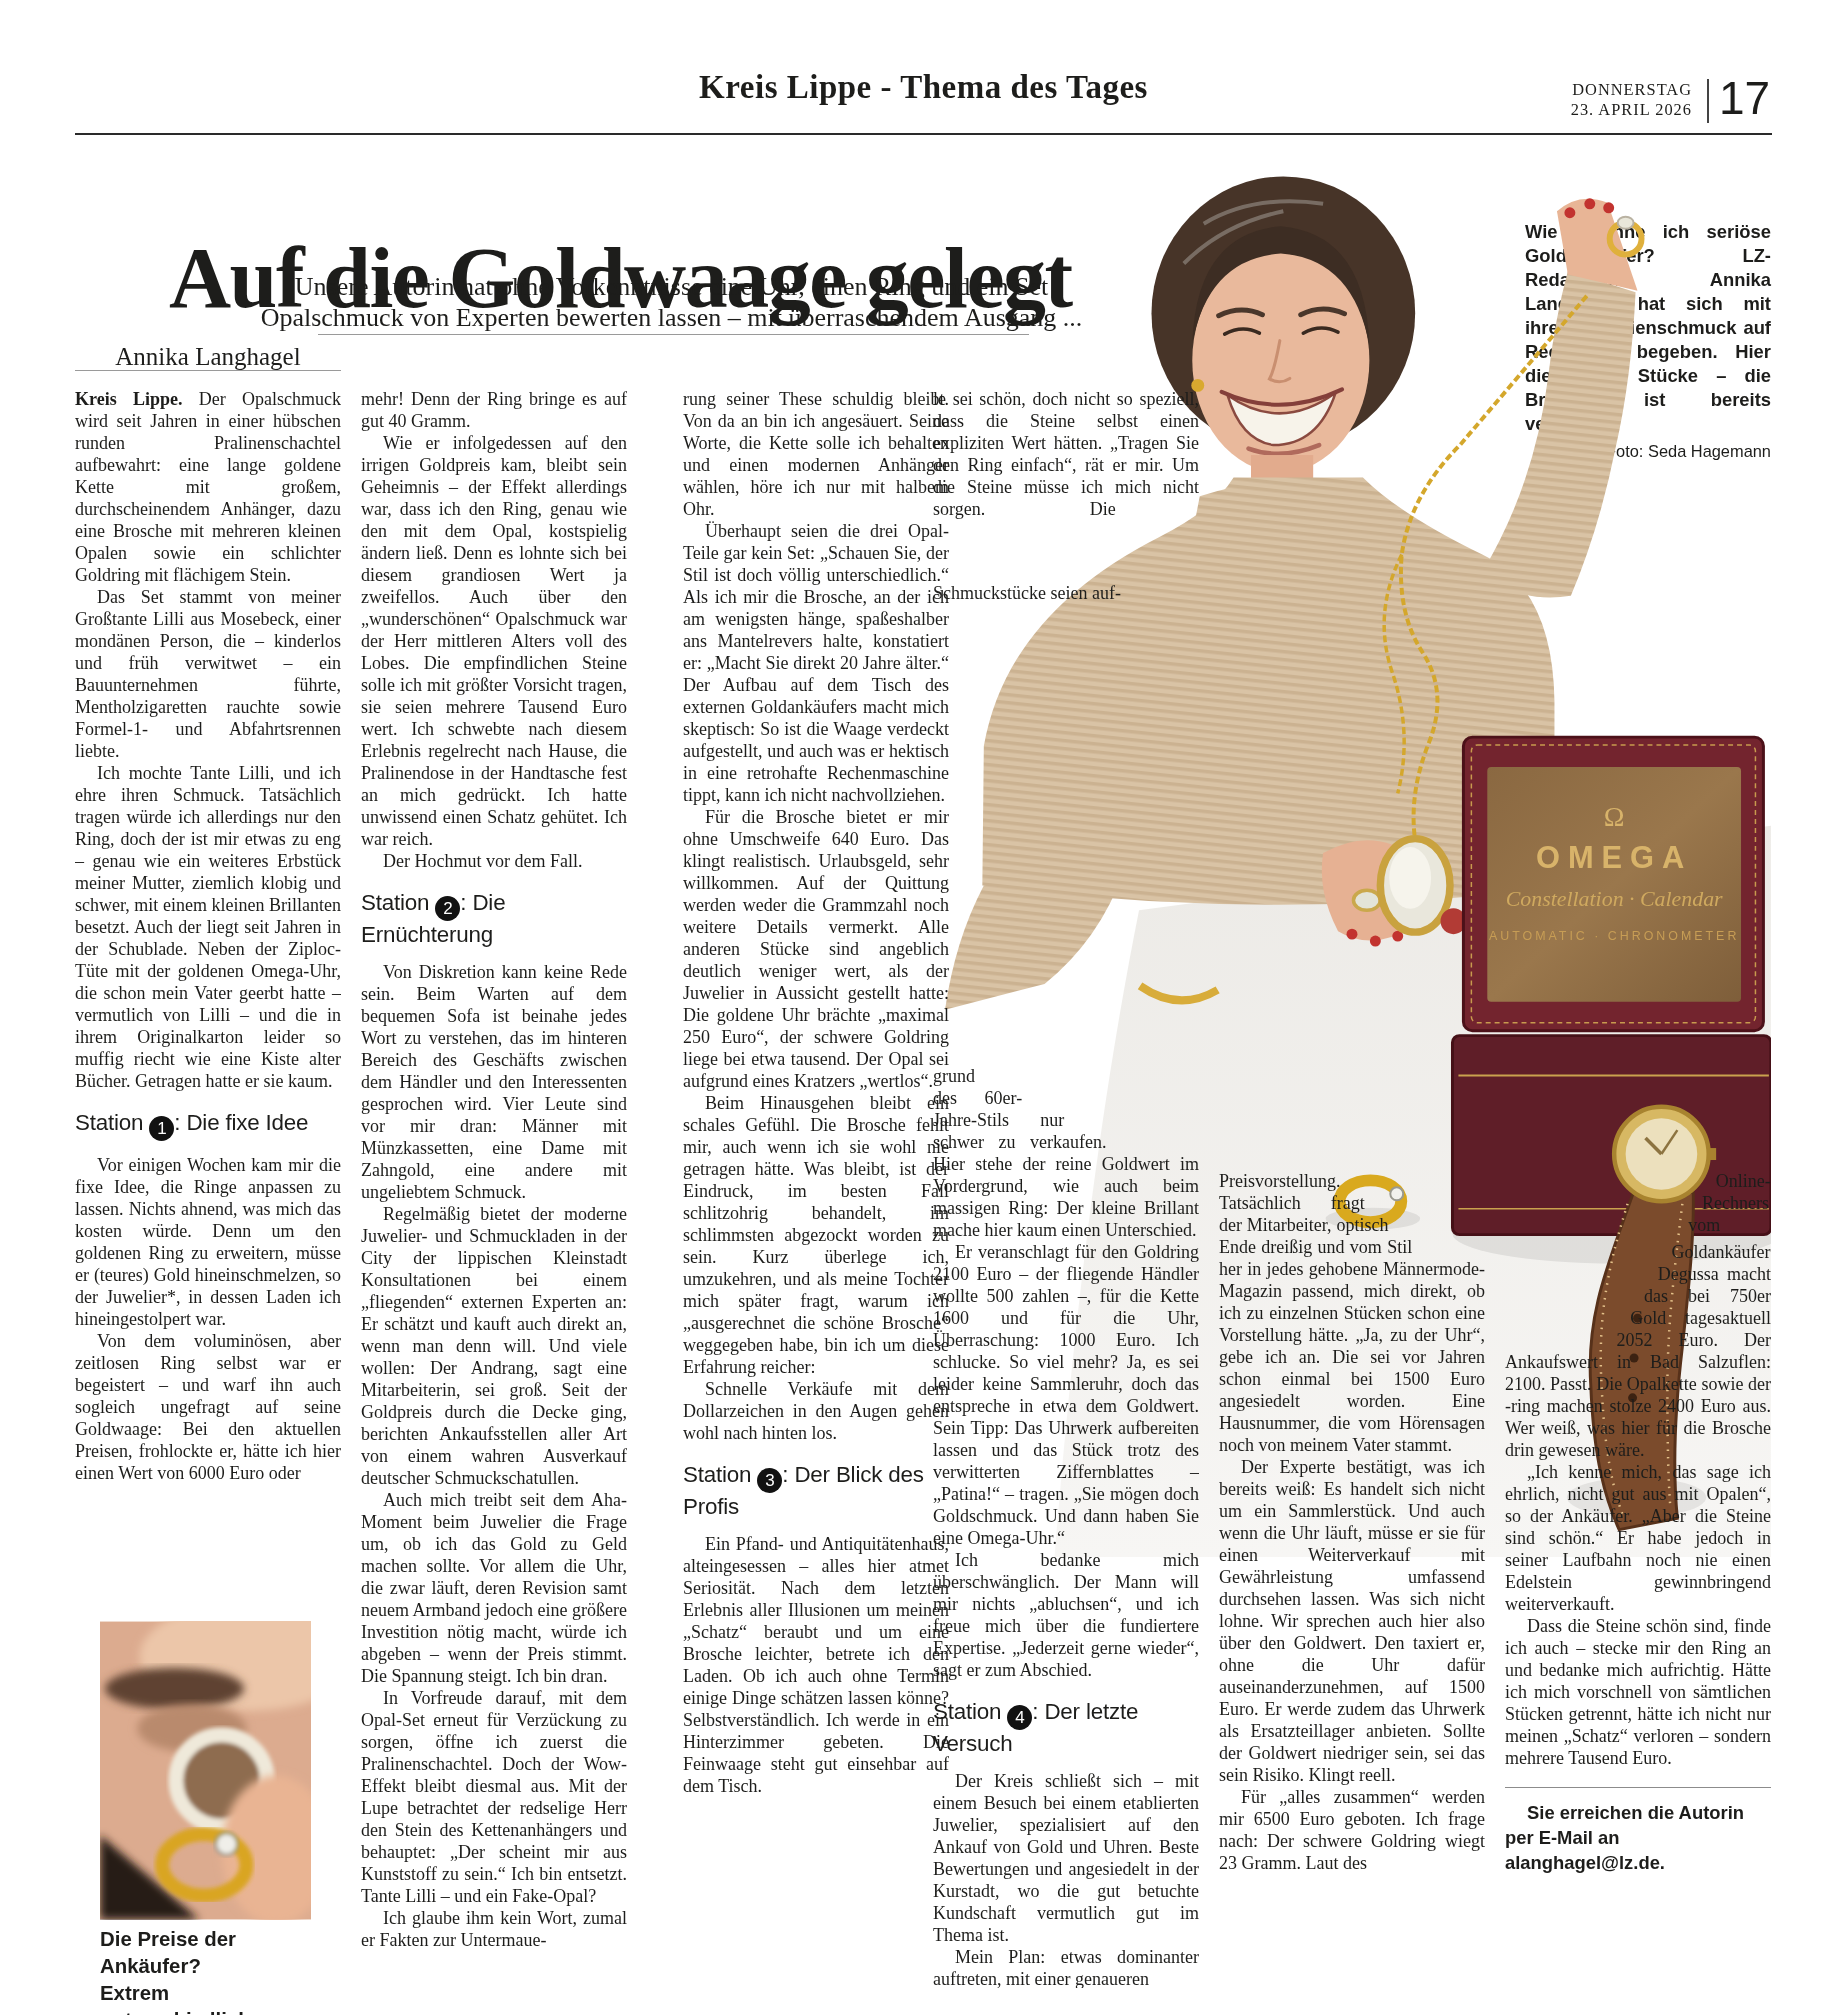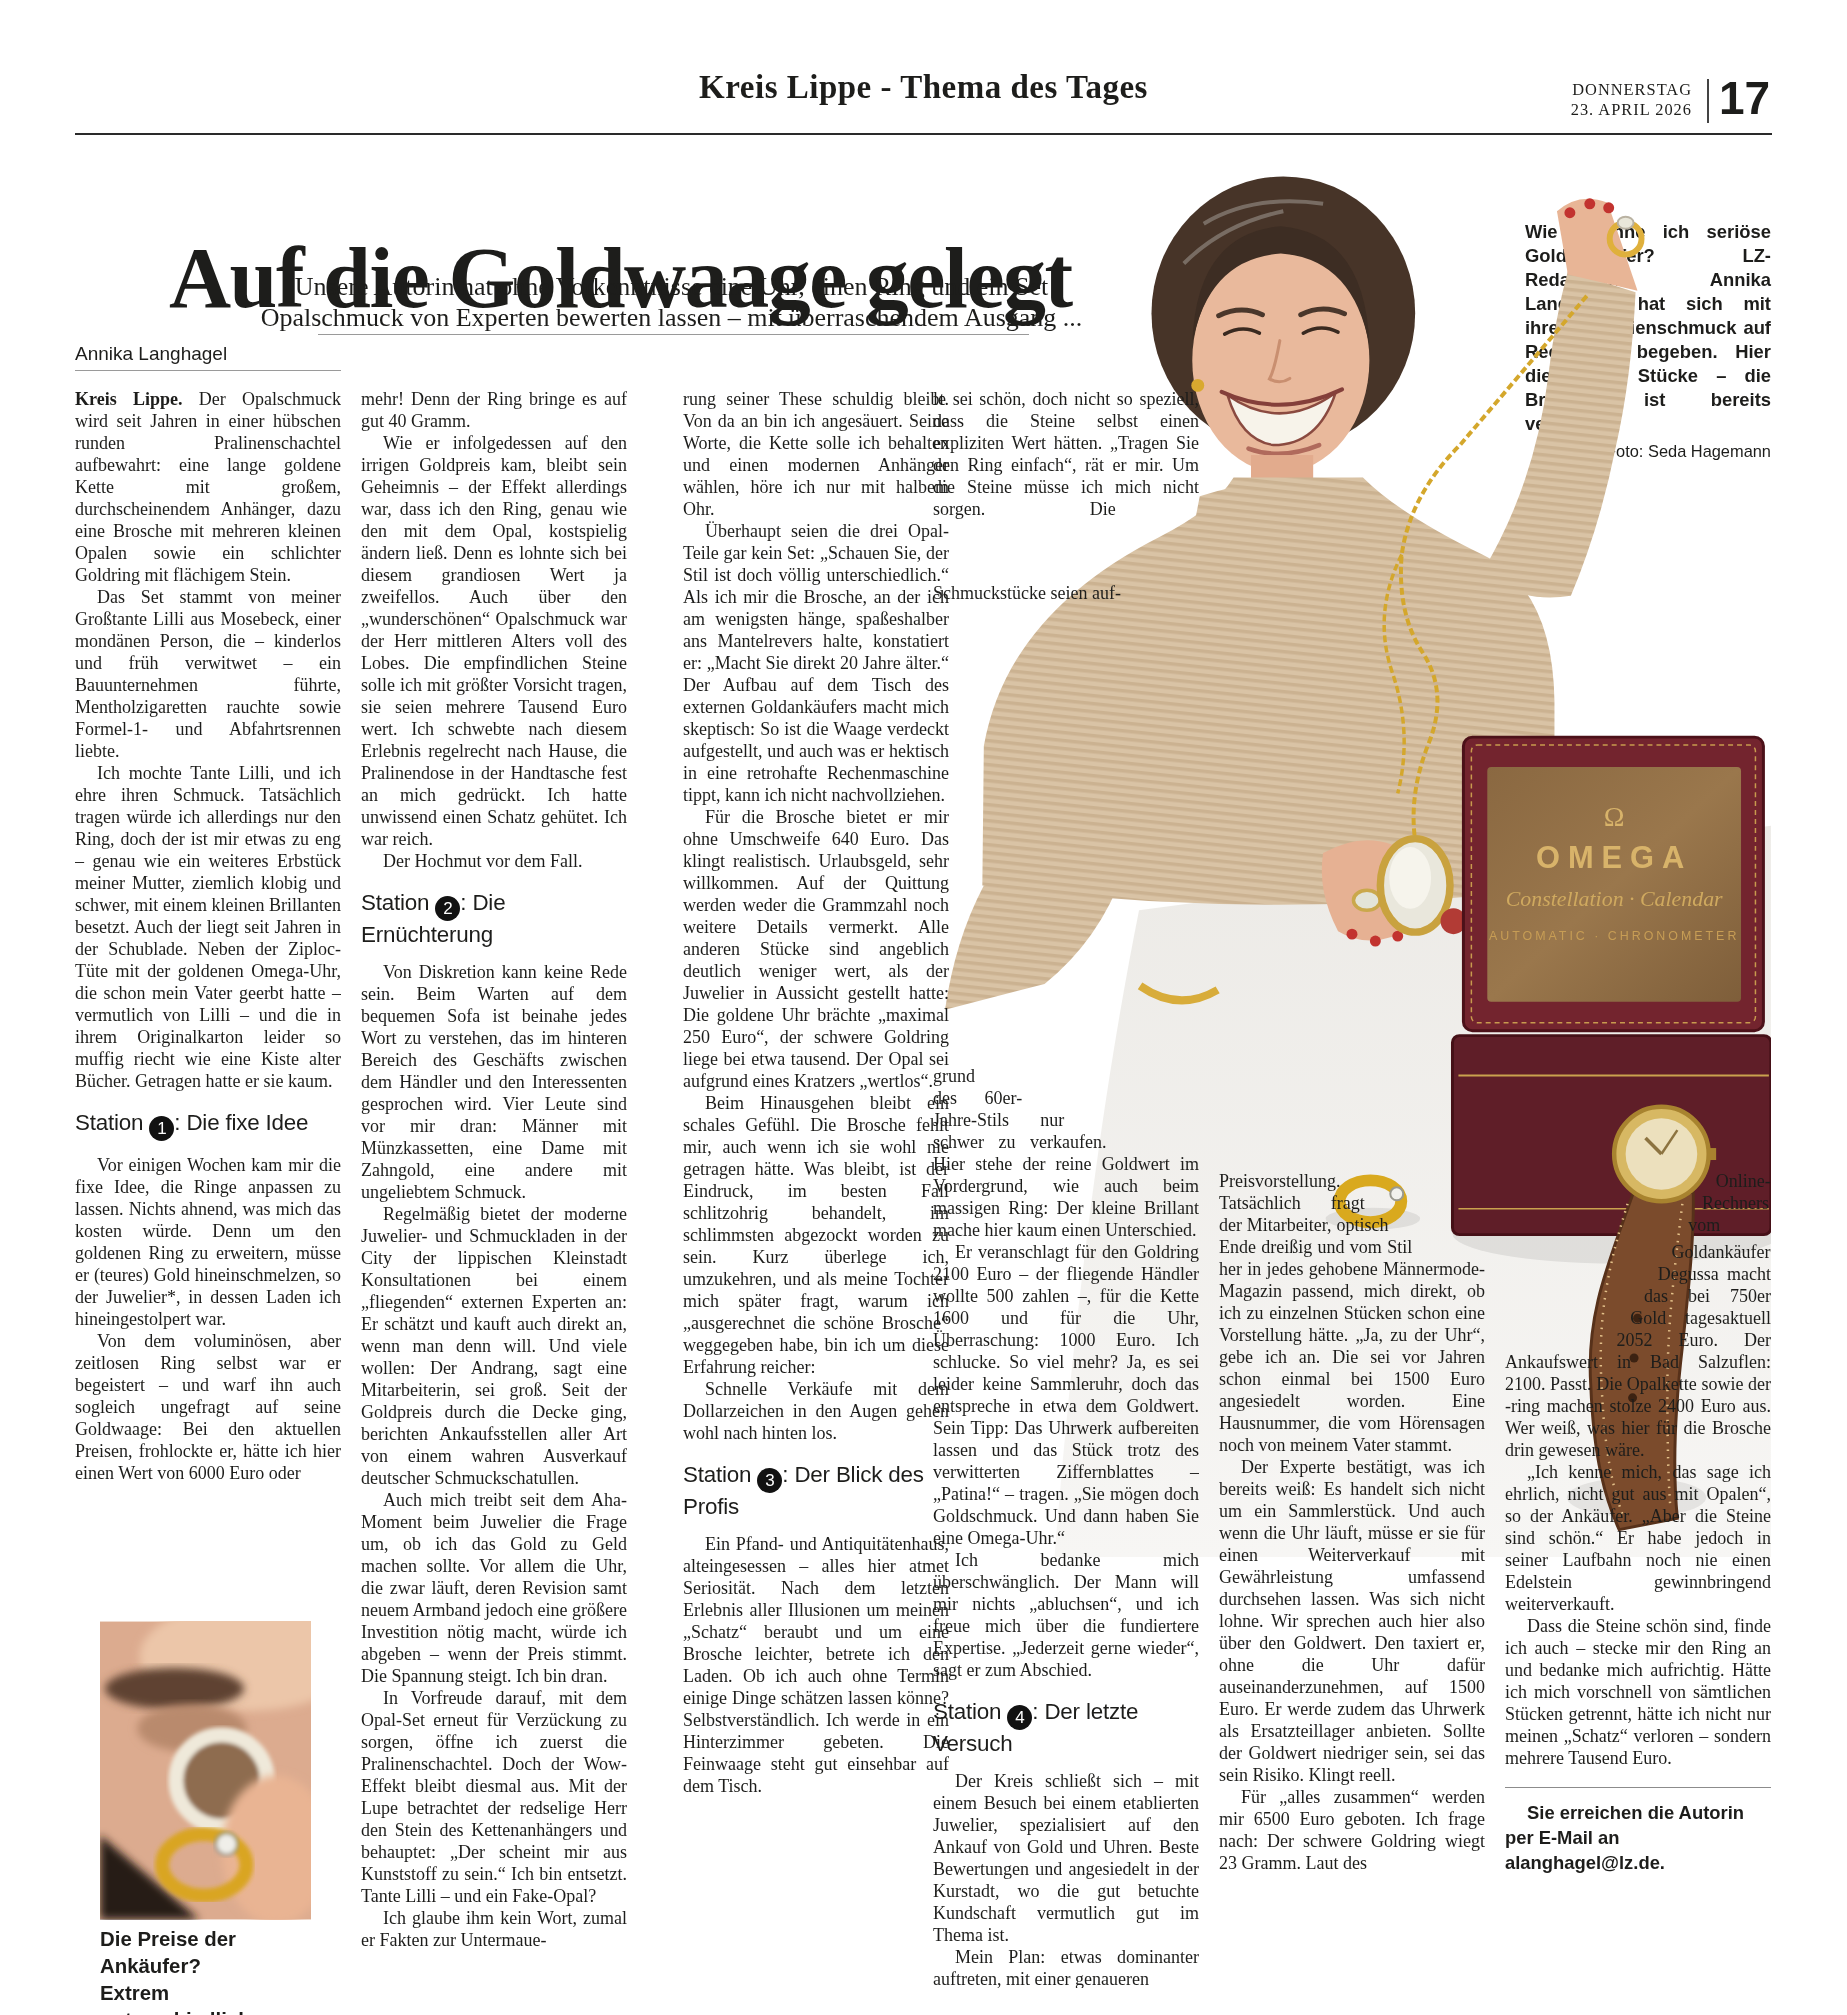--- a/index.html
+++ b/index.html
@@ -5,30 +5,30 @@
   html,body{margin:0;padding:0;background:#ffffff;}
   body{position:relative;width:1847px;height:2015px;overflow:hidden;color:#1d1d1b;
        font-family:"Liberation Serif","DejaVu Serif",serif;}
   
   .section-title{position:absolute;top:69px;left:75px;width:1697px;text-align:center;
        font-family:"Liberation Serif","DejaVu Serif",serif;font-weight:bold;font-size:33px;letter-spacing:0.5px;}
   .dateline{position:absolute;top:80px;left:1443px;width:249px;text-align:right;
        font-size:16.4px;letter-spacing:1px;line-height:20px;}
   .date-sep{position:absolute;top:79px;left:1707px;width:1.5px;height:44px;background:#444;}
   .pagenum{position:absolute;top:71px;left:1717px;width:55px;text-align:center;
-       font-family:"Liberation Sans","DejaVu Sans",sans-serif;font-weight:bold;font-size:46px;}
+       font-family:"Liberation Sans","DejaVu Sans",sans-serif;font-weight:normal;font-size:46px;}
   .head-rule{position:absolute;top:133px;left:75px;width:1697px;height:2px;background:#2a2a2a;}
   
   .headline{position:absolute;top:177px;left:169px;width:1045px;
        font-weight:bold;font-size:86px;line-height:87px;letter-spacing:-1.5px;white-space:nowrap;}
   .deck{position:absolute;top:271px;left:124px;width:1095px;text-align:center;
        font-size:26px;line-height:31px;}
   .deck-underline{position:absolute;top:334px;left:318px;width:711px;height:1px;background:#9a9a9a;}
   .byline{position:absolute;top:343px;left:75px;width:266px;
-       font-family:Liberation Sans, sans-serif;font-size:19px;}
+       font-family:Liberation Serif, serif;font-size:25px;text-align:center;}
   .byline-rule{position:absolute;top:370px;left:75px;width:266px;height:1px;background:#9a9a9a;}
   
   .rcap{position:absolute;top:220px;left:1525px;width:246px;
        font-family:"Liberation Sans","DejaVu Sans",sans-serif;font-weight:bold;
        font-size:18.4px;line-height:24px;text-align:justify;}
   .rcap-credit{margin-top:3px;text-align:right;font-weight:normal;font-size:16.4px;}
   
   .col{position:absolute;top:388px;width:266px;height:1600px;overflow:hidden;
        font-size:18px;line-height:22px;text-align:justify;hyphens:auto;z-index:3;}
   .c1{left:75px;height:1229px;}

